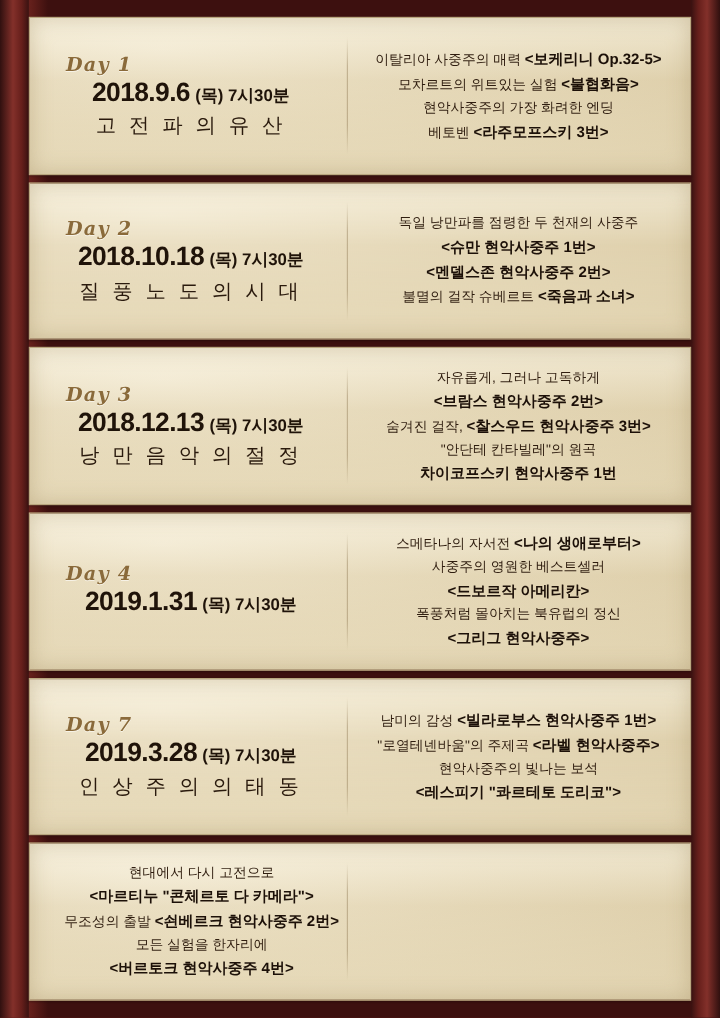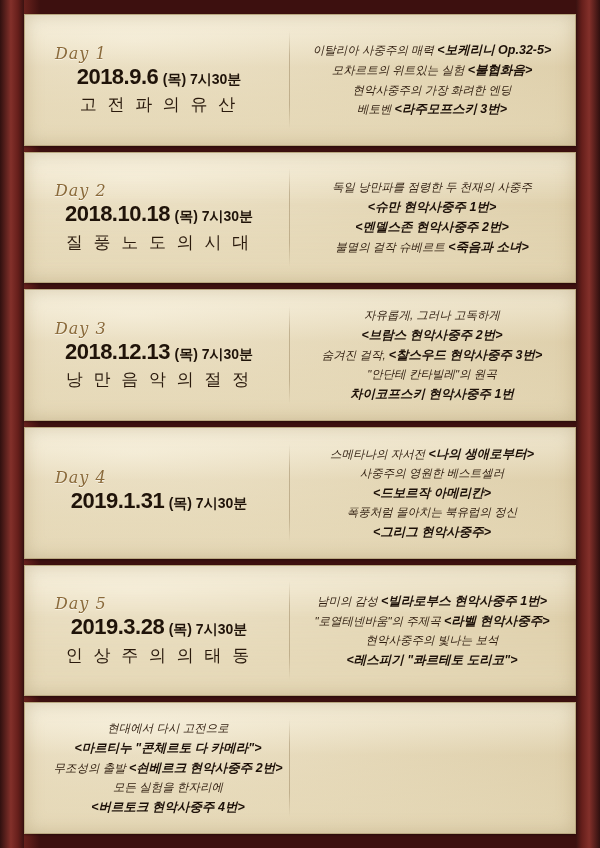--- a/index.html
+++ b/index.html
@@ -84,20 +84,21 @@
   .day-label {
     align-self: flex-start;
     margin-left: 16px;
     font-family: "DejaVu Serif", serif;
     font-style: italic;
     font-size: 16px;
     color: #8a6a3a;
     letter-spacing: 1px;
     margin-bottom: 2px;
     text-shadow: 0 1px 0 rgba(255,255,255,0.6);
+    font-weight: bold;
   }
   .date-line {
     font-family: "Liberation Sans", sans-serif;
     font-weight: bold;
     color: #1f1309;
     white-space: nowrap;
     line-height: 1.1;
     margin-bottom: 4px;
   }
   .date-main {
@@ -119,21 +120,20 @@
   .right-col {
     width: 52%;
     box-sizing: border-box;
     padding: 24px 12px;
     display: flex;
     flex-direction: column;
     justify-content: center;
     align-items: center;
     gap: 2px;
     color: #2b1b0e;
-    font-style: italic;
   }
   .prog-line {
     font-size: 11.5px;
     line-height: 1.45;
     text-align: center;
     white-space: nowrap;
     color: #2f1d0f;
   }
   .prog-line .bold {
     font-weight: bold;
@@ -194,21 +194,21 @@
         <div class="right-col">
           <div class="prog-line"><span>스메타나의 자서전 </span><span class="bold">&lt;나의 생애로부터&gt;</span></div>
           <div class="prog-line"><span>사중주의 영원한 베스트셀러</span></div>
           <div class="prog-line"><span class="bold">&lt;드보르작 아메리칸&gt;</span></div>
           <div class="prog-line"><span>폭풍처럼 몰아치는 북유럽의 정신</span></div>
           <div class="prog-line"><span class="bold">&lt;그리그 현악사중주&gt;</span></div>
         </div>
       </div>
       <div class="day-row">
         <div class="left-col">
-          <div class="day-label">Day 5</div>
+          <div class="day-label">Day 7</div>
           <div class="date-line"><span class="date-main">2019.3.28</span> <span class="date-sub">(목) 7시30분</span></div>
           <div class="subtitle">인 상 주 의 의   태 동</div>
         </div>
         <div class="right-col">
           <div class="prog-line"><span>남미의 감성 </span><span class="bold">&lt;빌라로부스 현악사중주 1번&gt;</span></div>
           <div class="prog-line"><span>"로열테넨바움"의 주제곡 </span><span class="bold">&lt;라벨 현악사중주&gt;</span></div>
           <div class="prog-line"><span>현악사중주의 빛나는 보석</span></div>
           <div class="prog-line"><span class="bold">&lt;레스피기 "콰르테토 도리코"&gt;</span></div>
         </div>
       </div>

